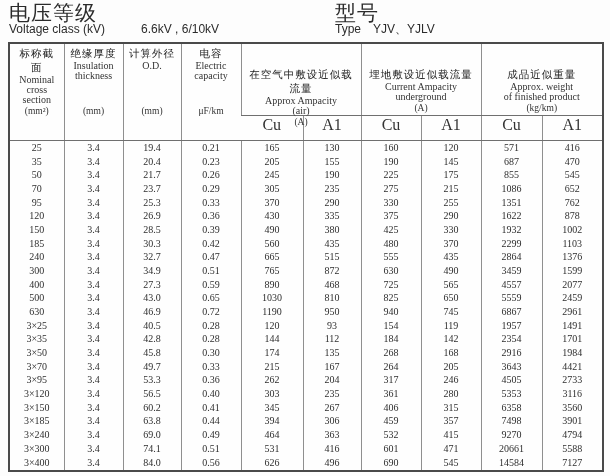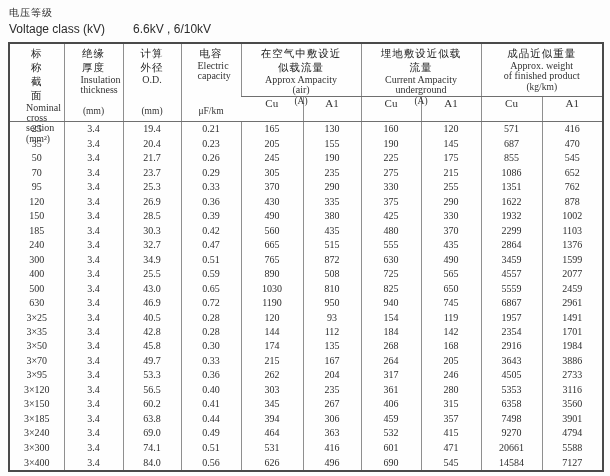--- a/index.html
+++ b/index.html
@@ -8,47 +8,47 @@
     background:#fdfdfd;
     font-family:"Liberation Sans", sans-serif;
     color:#222;
     overflow:hidden;
     position:relative;
   }
   .topbar { position:relative; height:42px; }
   .hblock { position:absolute; top:3px; }
   .hb-left { left:9px; }
   .hb-right { left:335px; }
-  .hcn-title { font-size:10px; line-height:19px; color:#2b2b2b; letter-spacing:1px; }
+  .hcn-title { font-size:21px; line-height:19px; color:#2b2b2b; letter-spacing:1px; }
   .hen-line { font-size:12px; line-height:15px; color:#2b2b2b; }
-  .gap-lg { margin-left:28px; }
+  .gap-lg { margin-left:36px; }
   .gap-sm { margin-left:12px; }
 
   table.spec {
     margin-left:8px;
     border-collapse:collapse;
     table-layout:fixed;
     width:594px; height:430px;
     border:2px solid #4a4a4a;
     background:#fefefe;
     font-family:"Liberation Serif", serif;
   }
   .spec th { font-weight:normal; }
   .spec th, .spec td { border-left:1px solid #8f8f8f; padding:0; }
   .spec tr > :first-child { border-left:none; }
   .spec thead th { border-bottom:1px solid #6f6f6f; vertical-align:top; }
   .hm th { height:52px; }
-  .hs th { height:24px; vertical-align:middle; text-align:center; font-size:11px; color:#333; }
+  .hs th { height:24px; vertical-align:middle; text-align:center; font-size:16px; color:#333; }
   .hw, .gw {
     display:flex; flex-direction:column;
     box-sizing:border-box; 
-    padding:3px 16px 3px;
+    padding:3px 4px 3px;
   }
   .hw { height:76px; }
-  .gw { height:50px; }
+  .gw { height:50px;margin-top:21px; }
   .l-cn { font-size:10.5px; line-height:14px; color:#222; letter-spacing:1px; }
   .l-en { font-size:10px; line-height:10px; color:#333; }
   .l-unit { font-size:9.5px; line-height:12px; color:#333; margin-top:auto; }
   .spec tbody td {
     text-align:center;
     font-size:10px;
     color:#2e2e2e;
     line-height:1;
   }
 </style>
@@ -56,20 +56,24 @@
 <body>
 
 <div class="topbar">
   <div class="hblock hb-left">
     <div class="hcn-title">电压等级</div>
     <div class="hen-line">
       <span>Voltage class (kV)</span><span class="gap-lg">6.6kV , 6/10kV</span>
     </div>
   </div>
   <div class="hblock hb-right">
+    <div class="hcn-title">型号</div>
+    <div class="hen-line">
+      <span>Type</span><span class="gap-sm">YJV、YJLV</span>
+    </div>
   </div>
 </div>
 
 <table class="spec">
   <colgroup>
     <col style="width:55px">
       <col style="width:59px">
       <col style="width:58px">
       <col style="width:60px">
     <col style="width:62px">
@@ -260,24 +264,24 @@
         <td>765</td>
         <td>872</td>
         <td>630</td>
         <td>490</td>
         <td>3459</td>
         <td>1599</td>
       </tr>
       <tr>
         <td>400</td>
         <td>3.4</td>
-        <td>25.5</td>
+        <td>27.3</td>
         <td>0.59</td>
         <td>890</td>
-        <td>508</td>
+        <td>468</td>
         <td>725</td>
         <td>565</td>
         <td>4557</td>
         <td>2077</td>
       </tr>
       <tr>
         <td>500</td>
         <td>3.4</td>
         <td>43.0</td>
         <td>0.65</td>
@@ -339,21 +343,21 @@
       <tr>
         <td>3×70</td>
         <td>3.4</td>
         <td>49.7</td>
         <td>0.33</td>
         <td>215</td>
         <td>167</td>
         <td>264</td>
         <td>205</td>
         <td>3643</td>
-        <td>3886</td>
+        <td>4421</td>
       </tr>
       <tr>
         <td>3×95</td>
         <td>3.4</td>
         <td>53.3</td>
         <td>0.36</td>
         <td>262</td>
         <td>204</td>
         <td>317</td>
         <td>246</td>

